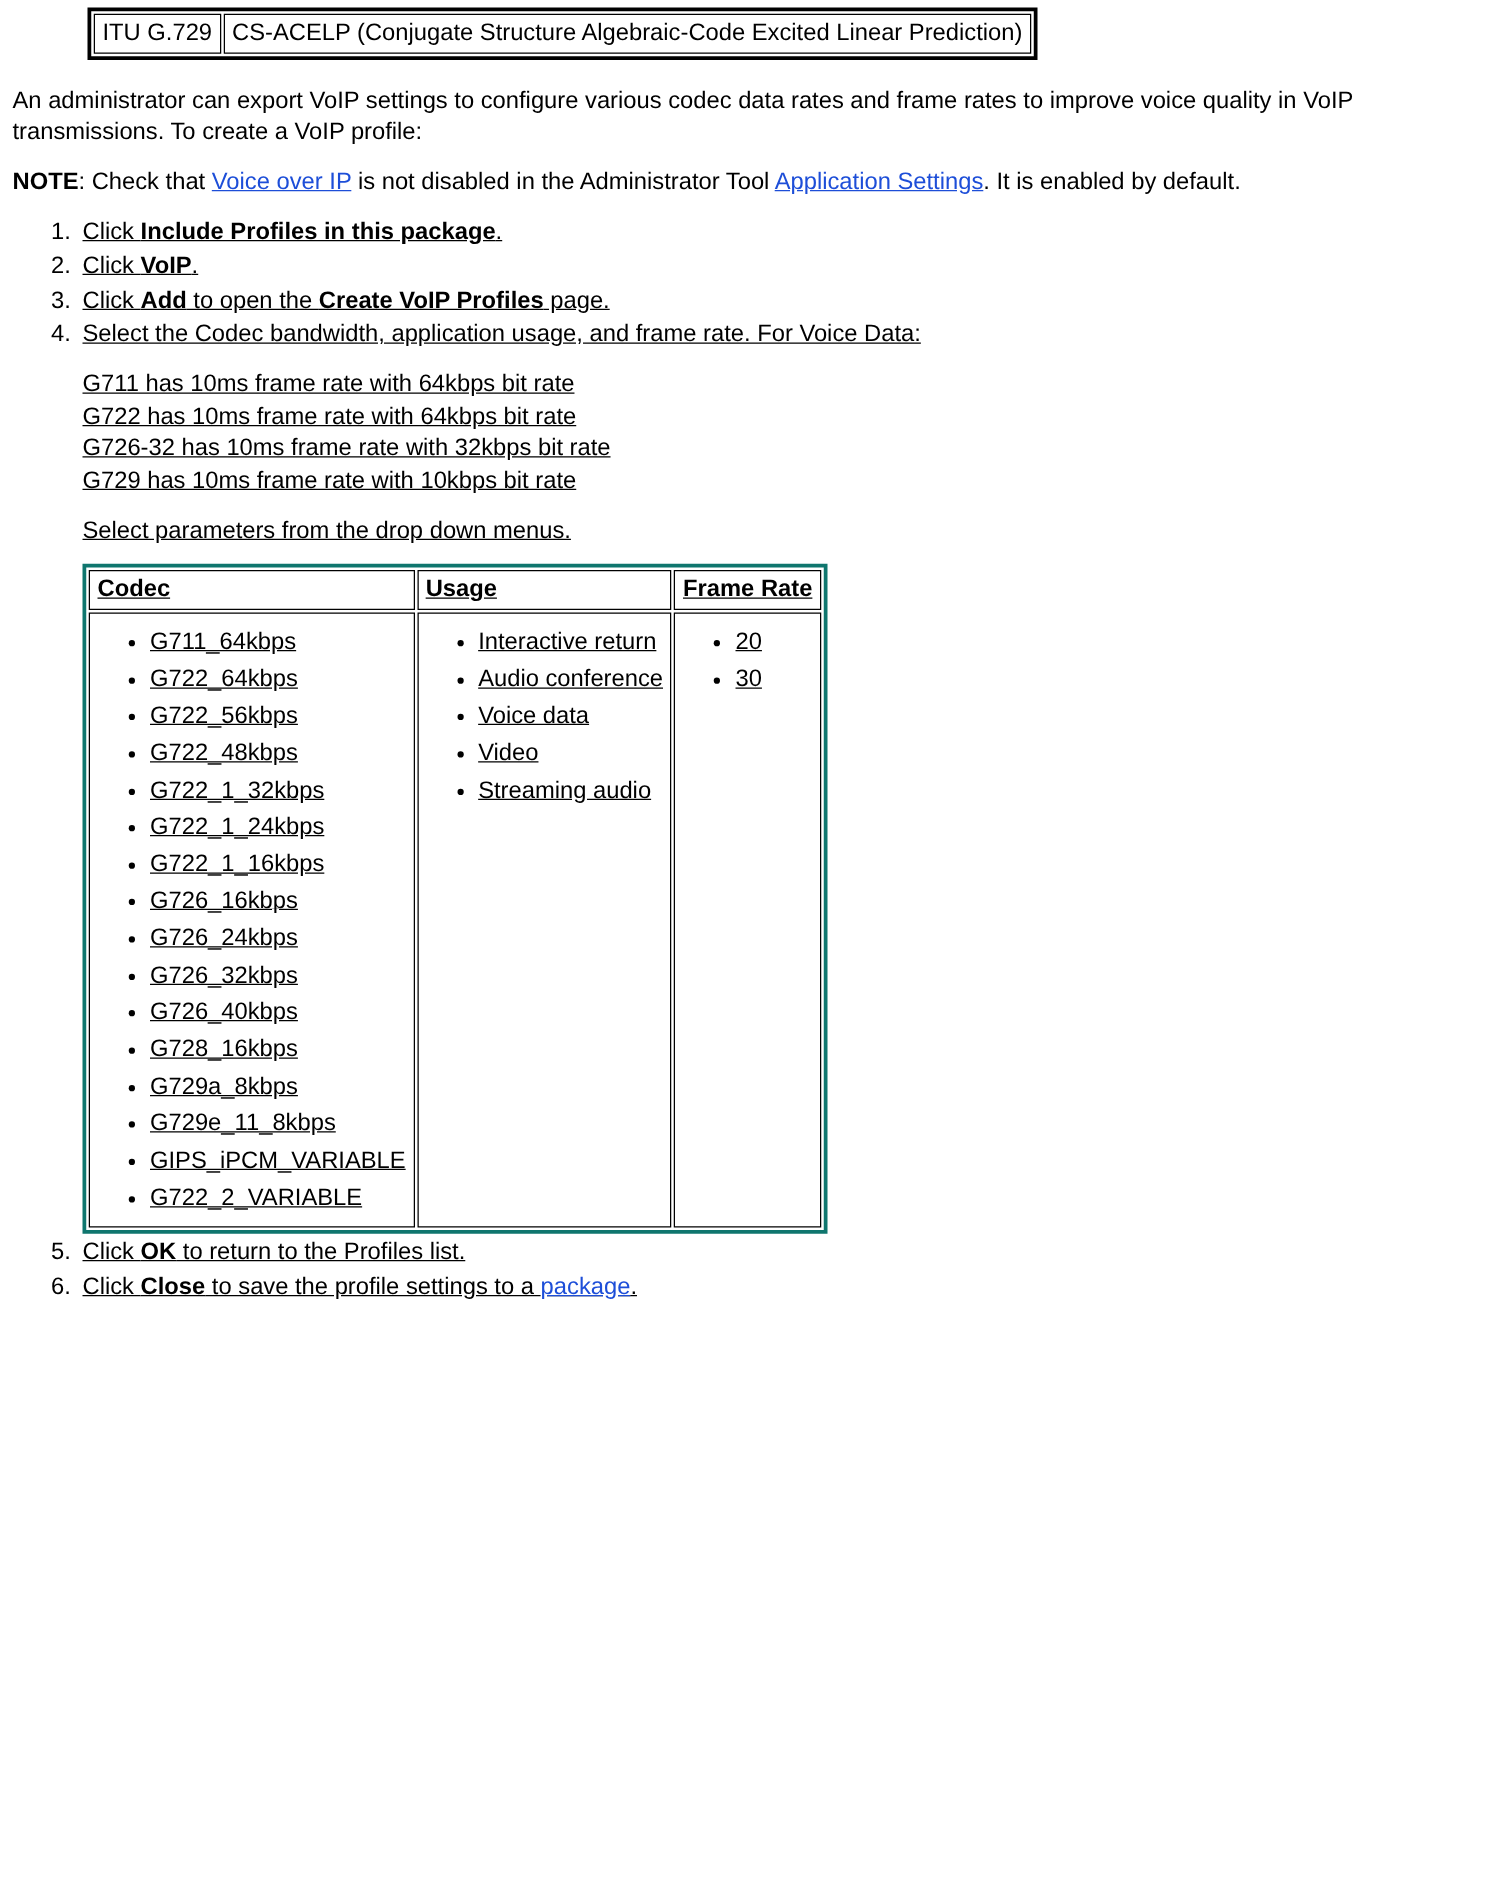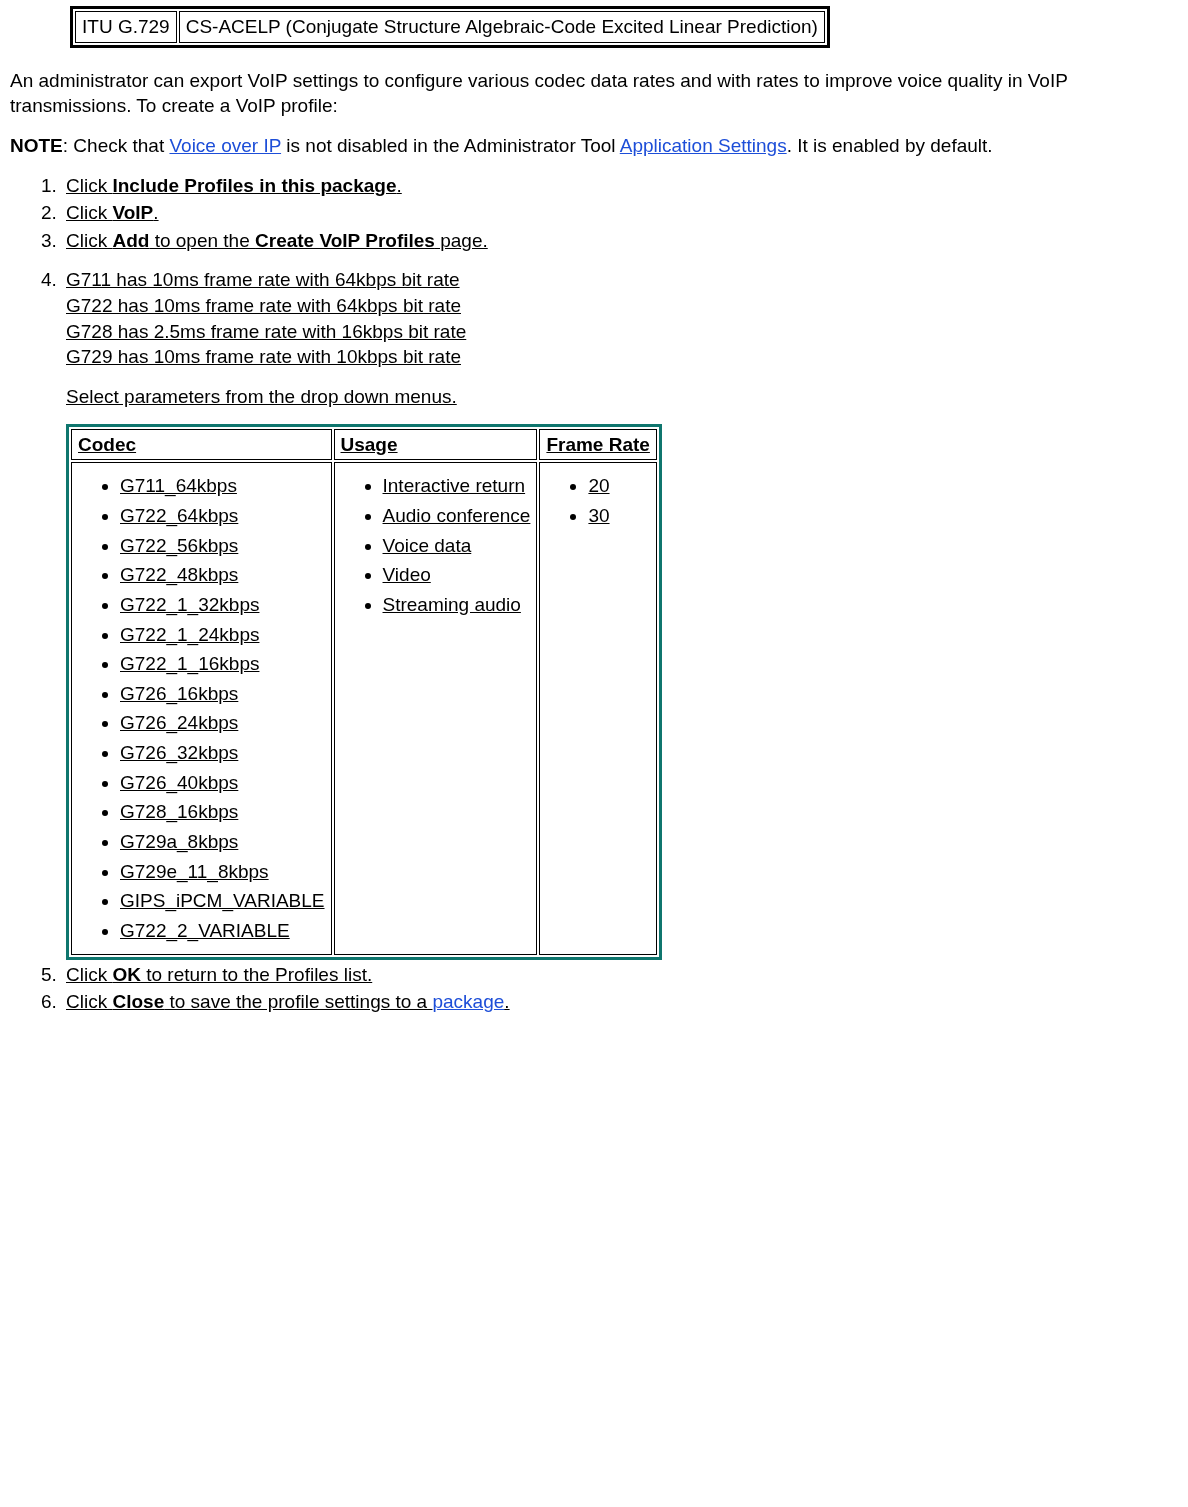--- a/index.html
+++ b/index.html
@@ -76,35 +76,36 @@
 
 <table class="outer">
   <tbody>
       <tr>
     <td class="left">ITU G.729</td>
     <td>CS-ACELP (Conjugate Structure Algebraic-Code Excited Linear Prediction)</td>
   </tr>
 </tbody>
   </table>
 
-<p>An administrator can export VoIP settings to configure various codec data rates and with rates to improve voice quality in VoIP transmissions. To create a VoIP profile:</p>
+<p>An administrator can export VoIP settings to configure various codec data rates and frame rates to improve voice quality in VoIP transmissions. To create a VoIP profile:</p>
 
 <p>
   <b>NOTE</b><span>: Check that </span><a href="#">Voice over IP</a><span> is not disabled in the Administrator Tool </span><a href="#">Application Settings</a><span>. It is enabled by default.</span>
 </p>
 
 <ol>
   <li><span>Click </span><b>Include Profiles in this package</b><span>.</span></li>
   <li><span>Click </span><b>VoIP</b><span>.</span></li>
   <li><span>Click </span><b>Add</b><span> to open the </span><b>Create VoIP Profiles</b><span> page.</span></li>
   <li>
+    <span>Select the Codec bandwidth, application usage, and frame rate. For Voice Data:</span>
     <div class="codec-block">
       <div>G711 has 10ms frame rate with 64kbps bit rate</div>
       <div>G722 has 10ms frame rate with 64kbps bit rate</div>
-      <div>G728 has 2.5ms frame rate with 16kbps bit rate</div>
+      <div>G726-32 has 10ms frame rate with 32kbps bit rate</div>
       <div>G729 has 10ms frame rate with 10kbps bit rate</div>
     </div>
     <p>Select parameters from the drop down menus.</p>
     <table class="params">
       <tbody>
           <tr>
         <th>Codec</th>
         <th>Usage</th>
         <th>Frame Rate</th>
       </tr>

